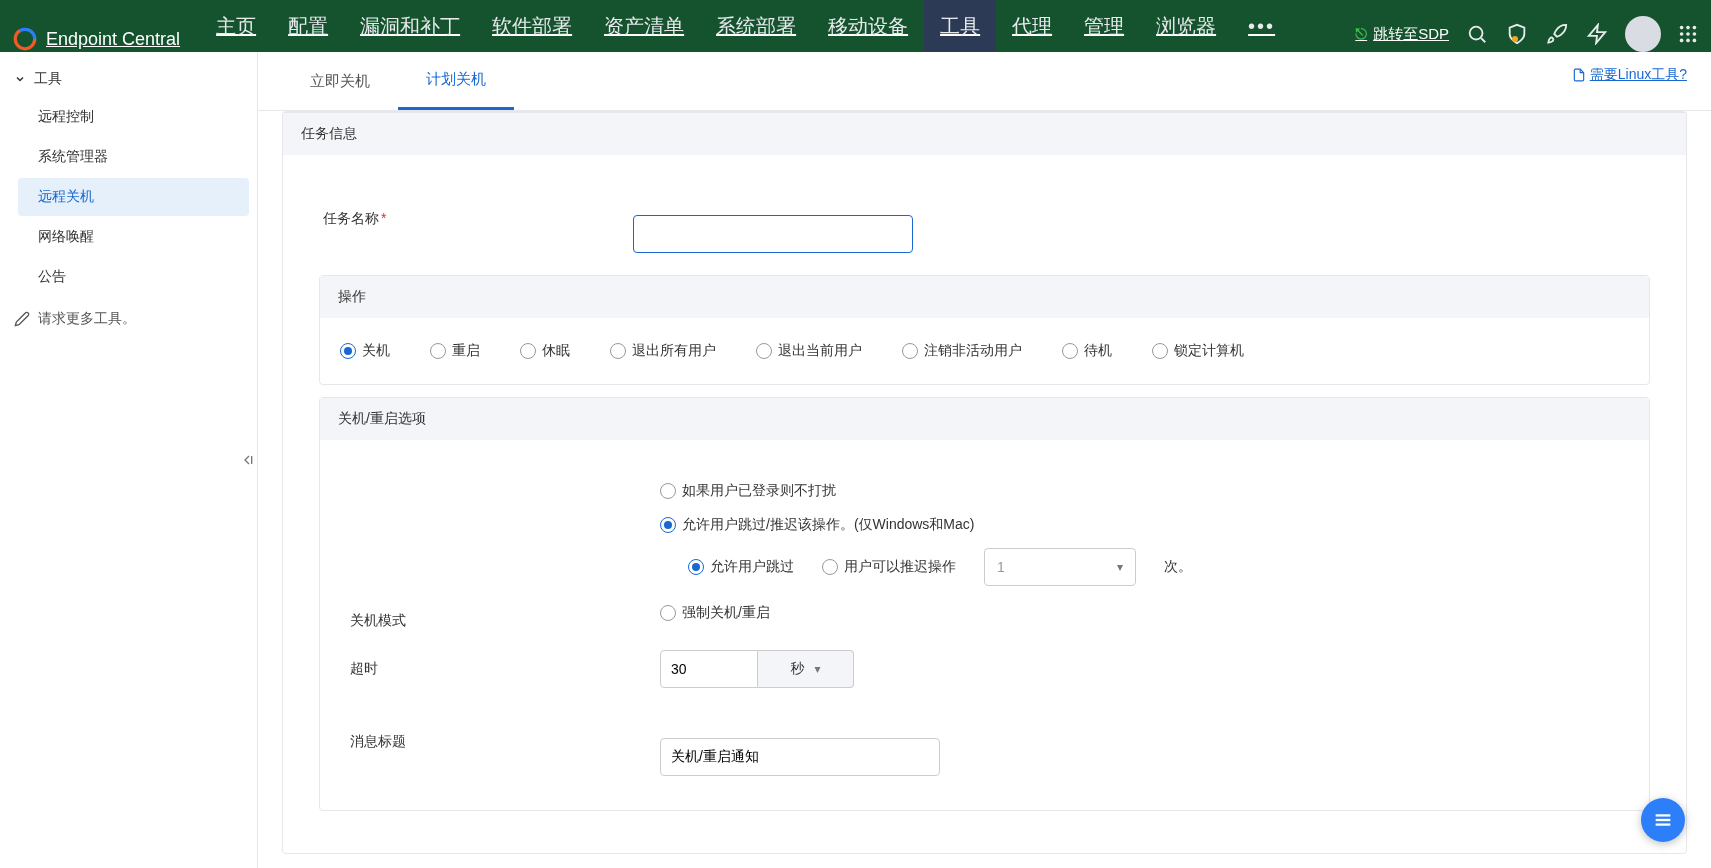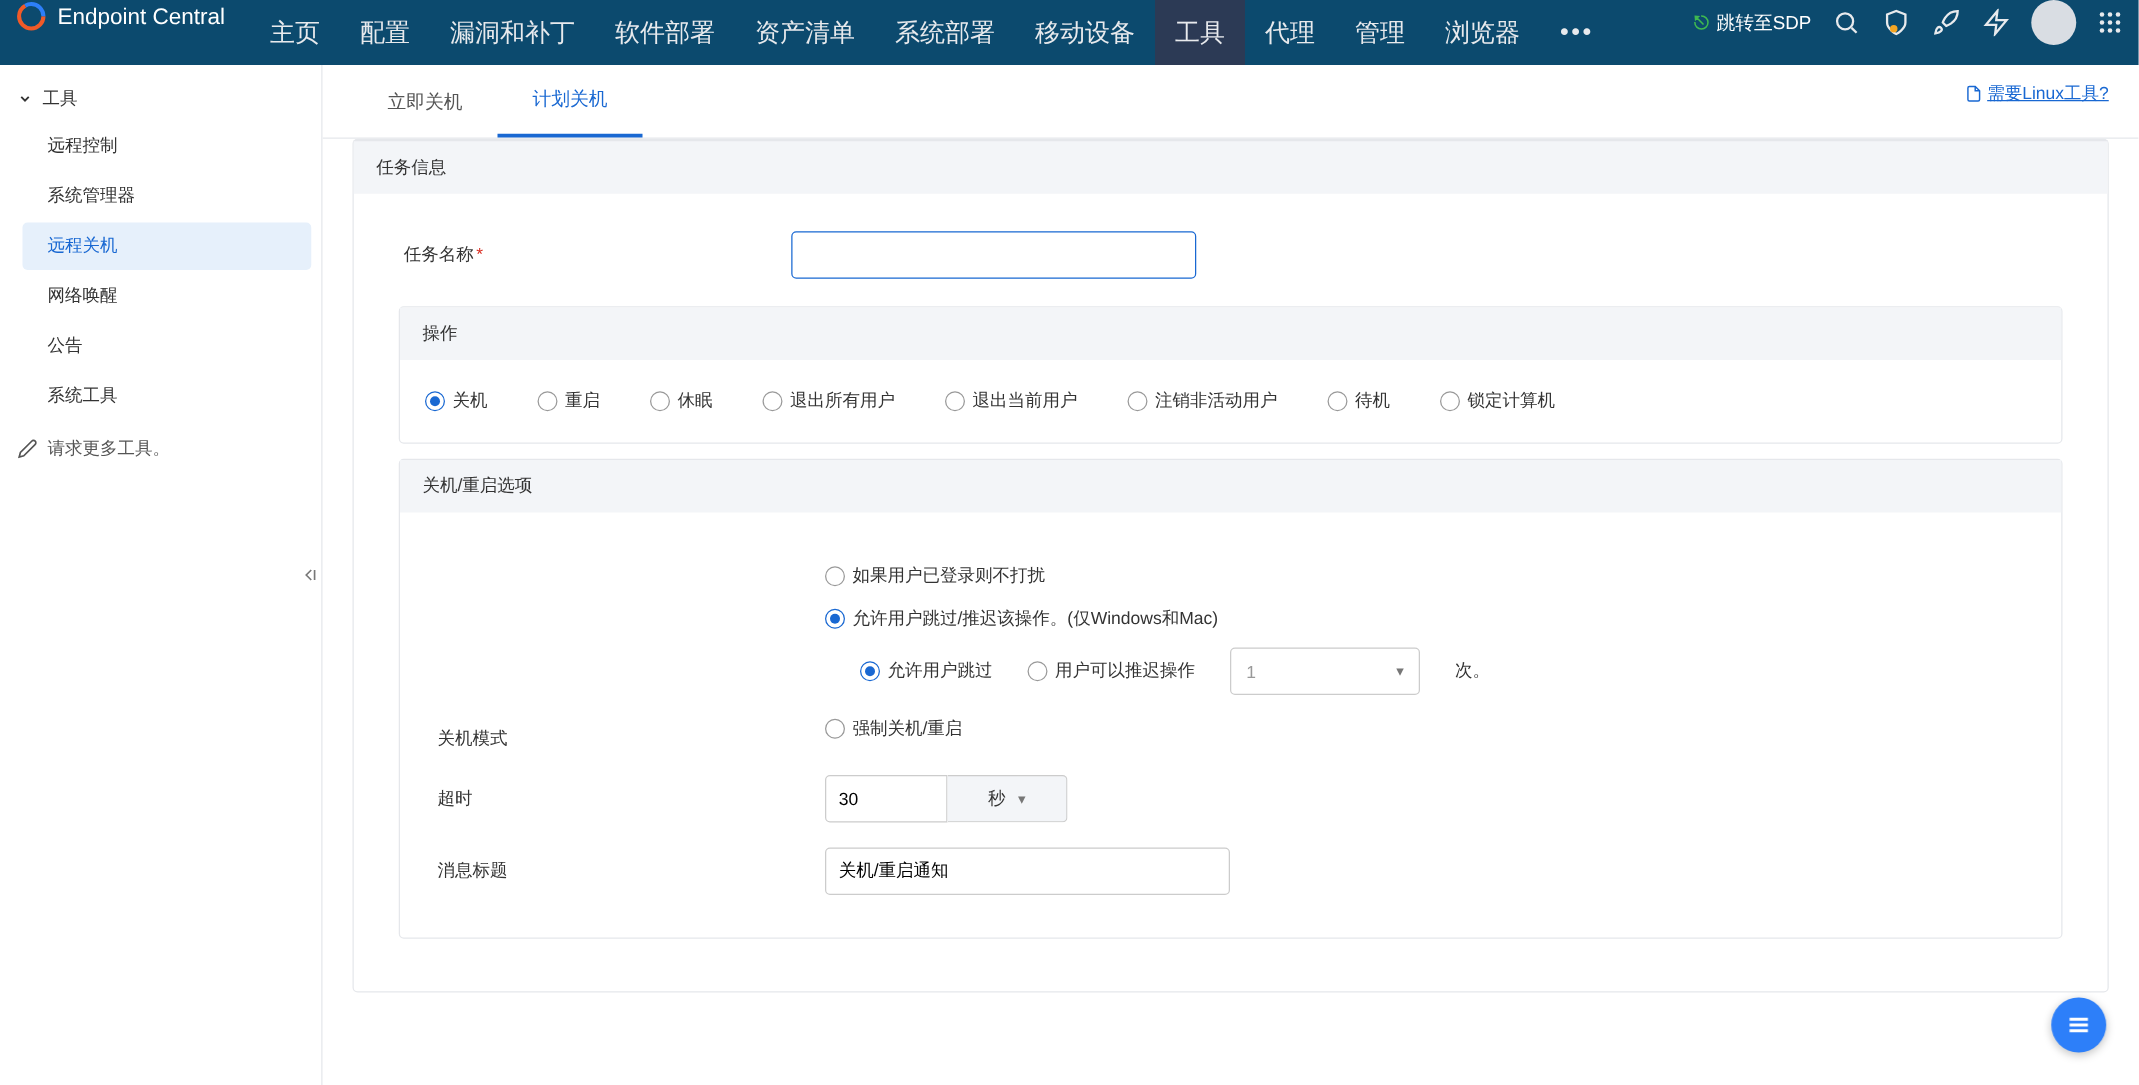--- a/index.html
+++ b/index.html
@@ -1,17 +1,17 @@
 <!DOCTYPE html>
 <html><head>
 <meta charset="utf-8">
 <style>
 * { box-sizing: border-box; margin: 0; padding: 0; }
 body { font-family: -apple-system, BlinkMacSystemFont, "Segoe UI", sans-serif; font-size: 14px; color: #333; background: #fff; }
-.topbar { background: #0c4a6e; color: #fff; height: 52px; display: flex; align-items: flex-start; padding: 0 12px; }
+.topbar { background: #14532d; color: #fff; height: 52px; display: flex; align-items: flex-end; padding: 0 12px; text-decoration: underline; }
 .logo-wrap { display: flex; align-items: center; gap: 8px; margin-right: 20px; }
 .logo-icon { width: 26px; height: 26px; }
 .logo-text { font-size: 18px; font-weight: 500; color: #fff; }
 .nav { display: flex; align-items: stretch; height: 52px; }
 .nav-item { display: flex; align-items: center; padding: 0 16px; color: #e8eaed; cursor: pointer; font-size: 20px; }
 .nav-item.active { background: #2c3a55; }
 .nav-more { display:flex; align-items:center; padding:0 16px; color:#e8eaed; cursor:pointer; font-size:20px; letter-spacing:2px; }
 .topbar-right { margin-left: auto; display: flex; align-items: center; gap: 16px; }
 .sdp-link { display:flex; align-items:center; gap:6px; color:#fff; font-size:15px; cursor:pointer; }
 .sdp-icon { color:#3fb950; font-weight:bold; }
@@ -36,21 +36,21 @@
 .content-card { margin:0 24px 24px; border:1px solid #e5e7eb; border-radius:4px; }
 .back-row { display:flex; align-items:center; gap:8px; padding:12px 16px; }
 .back-btn { width:22px; height:22px; border:1px solid #ccc; border-radius:4px; display:flex; align-items:center; justify-content:center; cursor:pointer; font-size:12px; }
 .back-link { color:#1968d2; text-decoration:underline; cursor:pointer; }
 .section-header { background:#f3f5f8; padding:12px 18px; font-weight:500; border-top:1px solid #e5e7eb; }
 .section-body { padding:20px 0 30px; }
 .form-row { display:flex; align-items:center; padding:10px 0; }
 .form-label { width: 350px; padding-left: 40px; color:#333; }
 .form-label .req { color:#d93025; margin-left:2px; }
 .form-control { flex:1; }
-.text-input { width:324px; height:38px; border:1px solid #1968d2; border-radius:4px; padding:0 10px; font-size:14px; outline:none; }
+.text-input { width:280px; height:38px; border:1px solid #1968d2; border-radius:4px; padding:0 10px; font-size:14px; outline:none;margin-top:30px; }
 .text-input.plain { border:1px solid #ccc; }
 .inner-panel { margin: 12px 36px; border:1px solid #e5e7eb; border-radius:4px; }
 .inner-header { background:#f3f5f8; padding:12px 18px; font-weight:500; }
 .inner-body { padding:24px 20px; }
 .radio-row { display:flex; flex-wrap:wrap; gap:40px; align-items:center; }
 .radio-opt { display:flex; align-items:center; gap:6px; cursor:pointer; white-space:nowrap; }
 .radio { width:16px; height:16px; border:1px solid #999; border-radius:50%; display:inline-flex; align-items:center; justify-content:center; }
 .radio.checked { border-color:#1968d2; }
 .radio.checked::after { content:""; width:8px; height:8px; background:#1968d2; border-radius:50%; }
 .mode-block .mode-row { display:flex; align-items:center; gap:8px; padding:8px 0; }
@@ -140,21 +140,20 @@
           <polyline points="6 9 12 15 18 9"></polyline>
         </svg>
       <span>工具</span>
     </div>
     <div class="side-items">
       <div class="side-item">远程控制</div>
       <div class="side-item">系统管理器</div>
       <div class="side-item active">远程关机</div>
       <div class="side-item">网络唤醒</div>
       <div class="side-item">公告</div>
-      <div class="side-item">系统工具</div>
     </div>
     <div class="side-request">
       <svg class="pencil" viewBox="0 0 24 24" fill="none" stroke="currentColor" stroke-width="2">
           <path d="M17 3a2.85 2.83 0 1 1 4 4L7.5 20.5 2 22l1.5-5.5Z"></path>
         </svg>
       <span>请求更多工具。</span>
     </div>
     <div class="side-collapse">
       <svg width="16" height="16" viewBox="0 0 24 24" fill="none" stroke="currentColor" stroke-width="2">
           <polyline points="15 18 9 12 15 6"></polyline>

